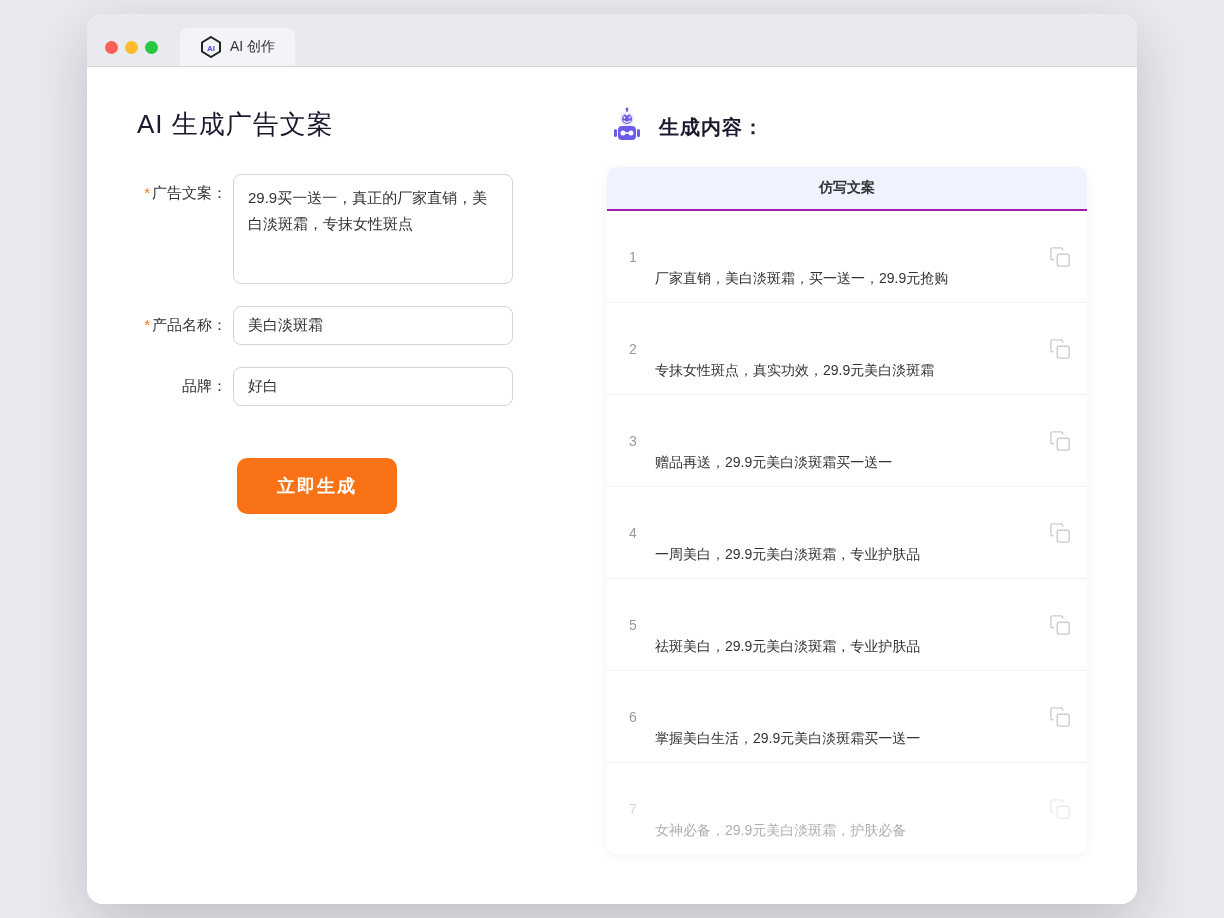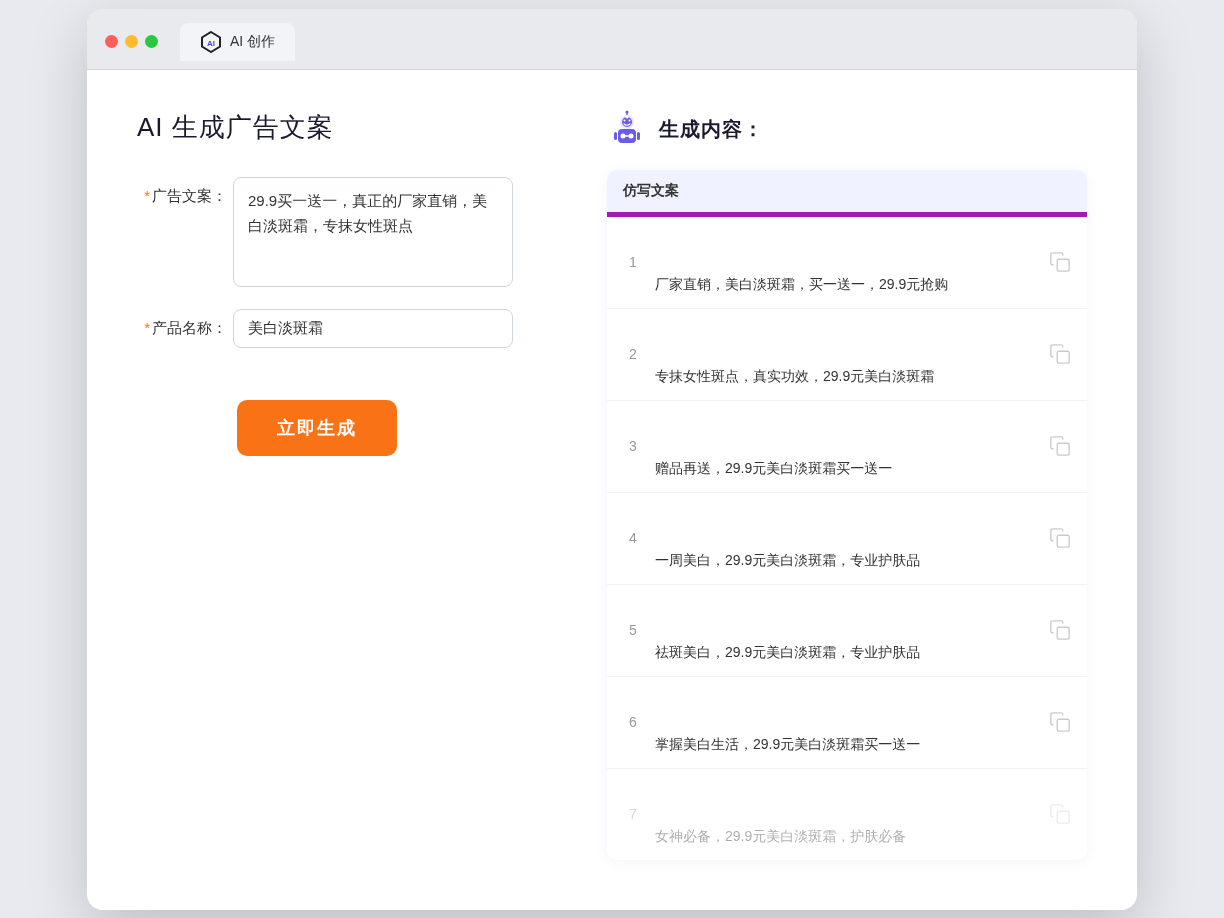--- a/index.html
+++ b/index.html
@@ -15,21 +15,21 @@
     .browser-window {
       width: 1050px;
       background: #f2f4f8;
       border-radius: 16px;
       box-shadow: 0 20px 60px rgba(0,0,0,0.18);
       overflow: hidden;
     }
 
     .browser-titlebar {
       background: #e8eaed;
-      padding: 14px 18px 8px;
+      padding: 14px 18px 0;
       display: flex;
       align-items: center;
       gap: 12px;
       border-bottom: 1px solid #d0d3d8;
     }
 
     .traffic-lights {
       display: flex;
       gap: 7px;
       align-items: center;
@@ -169,21 +169,22 @@
       overflow: hidden;
       box-shadow: 0 2px 12px rgba(100,120,200,0.08);
     }
 
     .result-table-header {
       background: #f0f2ff;
       padding: 12px 16px;
       font-size: 14px;
       font-weight: 600;
       color: #333;
-      border-bottom: 5px solid #a21caf;
+      border-bottom: 2px solid #a21caf;
+      text-align: center;
     }
 
     .result-row {
       display: flex;
       align-items: center;
       padding: 13px 16px;
       border-bottom: 1px solid #f0f2f7;
       gap: 12px;
     }
 
@@ -264,20 +265,24 @@
 
       
       <div class="form-group">
         <label class="form-label">
           <span class="required">*</span><span>产品名称：</span>
         </label>
         <input class="form-input" type="text" value="美白淡斑霜" style="">
       </div>
 
       
+      <div class="form-group">
+        <label class="form-label">品牌：</label>
+        <input class="form-input" type="text" value="好白" style="">
+      </div>
 
       
       <button class="generate-btn">立即生成</button>
     </div>
 
     <div class="right-panel">
       <div class="result-header">
 
         <svg class="robot-icon" viewBox="0 0 40 40" xmlns="http://www.w3.org/2000/svg">
           <circle cx="20" cy="12" r="7" fill="#6b5ce7" opacity="0.15"></circle>

